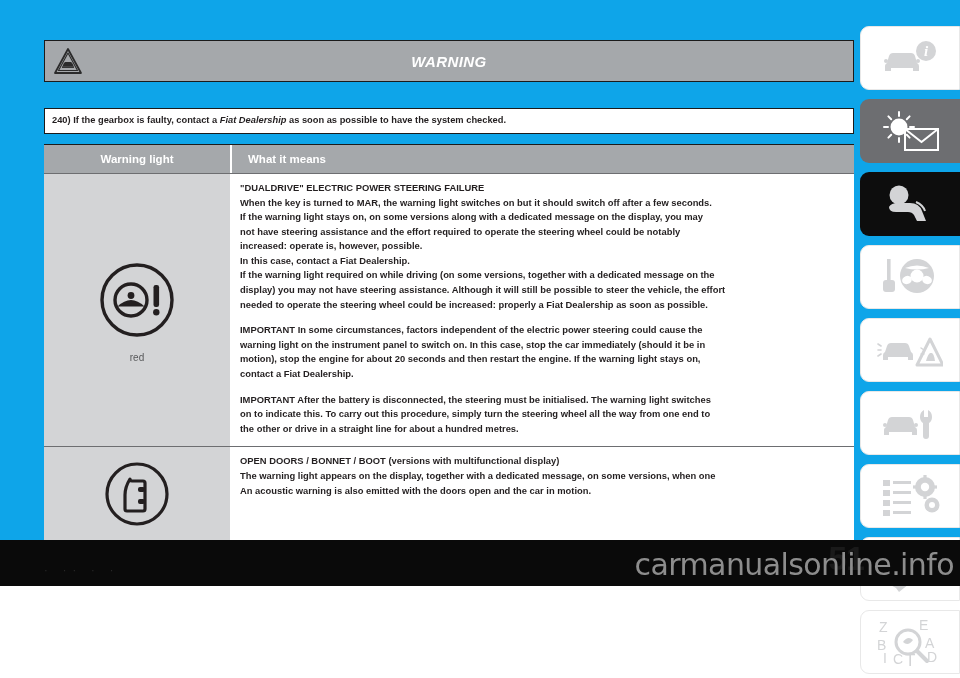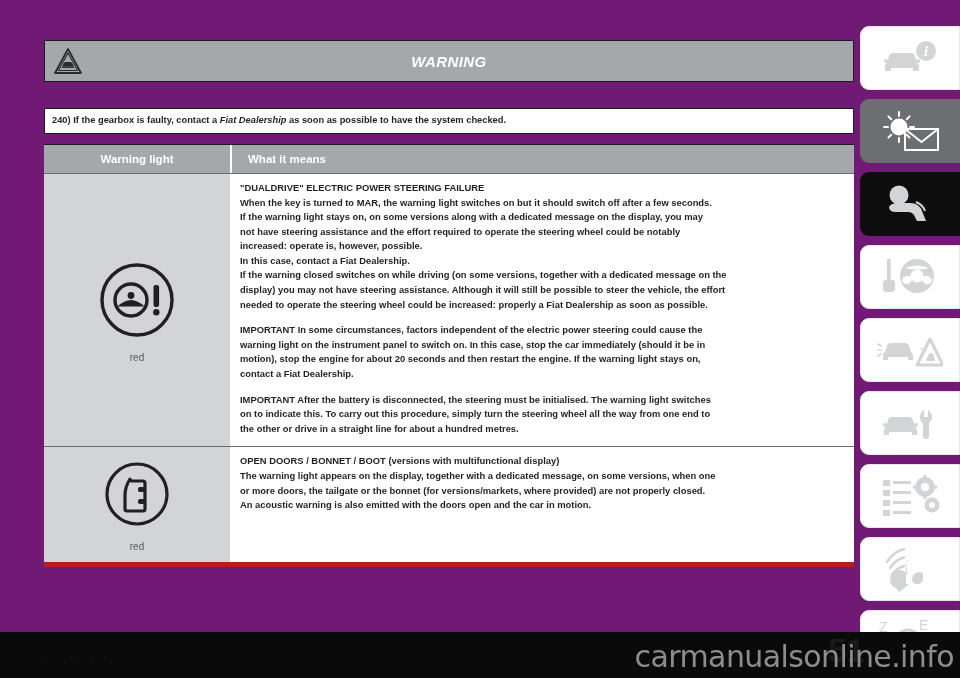--- a/index.html
+++ b/index.html
@@ -12,22 +12,22 @@
     height: 678px;
     position: relative;
     overflow: hidden;
     font-family: "Liberation Sans", sans-serif;
   }
 
   
   #page {
     position: absolute;
     left: 0; top: 0;
-    width: 960px; height: 678px;
-    background: #701a75;
+    width: 960px; height: 586px;
+    background: #0ea5e9;
   }
 
   
   #content {
     position: absolute;
     left: 44px;
     top: 40px;
     width: 810px;
   }
 
@@ -258,21 +258,21 @@
           </span>
           <span class="colour-label">red</span>
         </div>
         <div class="cell-means">
           <div class="sect-title">"DUALDRIVE" ELECTRIC POWER STEERING FAILURE</div>
           <div class="body-line">When the key is turned to MAR, the warning light switches on but it should switch off after a few seconds.</div>
           <div class="body-line">If the warning light stays on, on some versions along with a dedicated message on the display, you may</div>
           <div class="body-line">not have steering assistance and the effort required to operate the steering wheel could be notably</div>
           <div class="body-line">increased: operate is, however, possible.</div>
           <div class="body-line">In this case, contact a Fiat Dealership.</div>
-          <div class="body-line">If the warning closed switches on while driving (on some versions, together with a dedicated message on the</div>
+          <div class="body-line">If the warning light required on while driving (on some versions, together with a dedicated message on the</div>
           <div class="body-line">display) you may not have steering assistance. Although it will still be possible to steer the vehicle, the effort</div>
           <div class="body-line">needed to operate the steering wheel could be increased: properly a Fiat Dealership as soon as possible.</div>
 
           <div class="para-gap"></div>
           <div class="body-line">IMPORTANT In some circumstances, factors independent of the electric power steering could cause the</div>
           <div class="body-line">warning light on the instrument panel to switch on. In this case, stop the car immediately (should it be in</div>
           <div class="body-line">motion), stop the engine for about 20 seconds and then restart the engine. If the warning light stays on,</div>
           <div class="body-line">contact a Fiat Dealership.</div>
 
           <div class="para-gap"></div>
@@ -290,21 +290,20 @@
               <path d="M30 22 q-5 8 -5 16 v14 q0 2 2 2 h16 q2 0 2 -2 v-26 q0 -2 -2 -2 h-11 q-2 0 -2 -2 z" fill="none" stroke="#231f20" stroke-width="3.2" stroke-linejoin="round"></path>
               <rect x="38" y="30" width="7" height="5" rx="2" fill="#231f20"></rect>
               <rect x="38" y="42" width="7" height="5" rx="2" fill="#231f20"></rect>
             </svg>
           </span>
           <span class="colour-label">red</span>
         </div>
         <div class="cell-means">
           <div class="sect-title">OPEN DOORS / BONNET / BOOT (versions with multifunctional display)</div>
           <div class="body-line">The warning light appears on the display, together with a dedicated message, on some versions, when one</div>
-          <div class="body-line">or more doors, the tailgate or the bonnet (for versions/markets, where provided) are not properly closed.</div>
           <div class="body-line">An acoustic warning is also emitted with the doors open and the car in motion.</div>
         </div>
       </div>
 
     </div>
   </div>
 
   <div id="tabstrip">
 
     <div class="tab tab-white">

